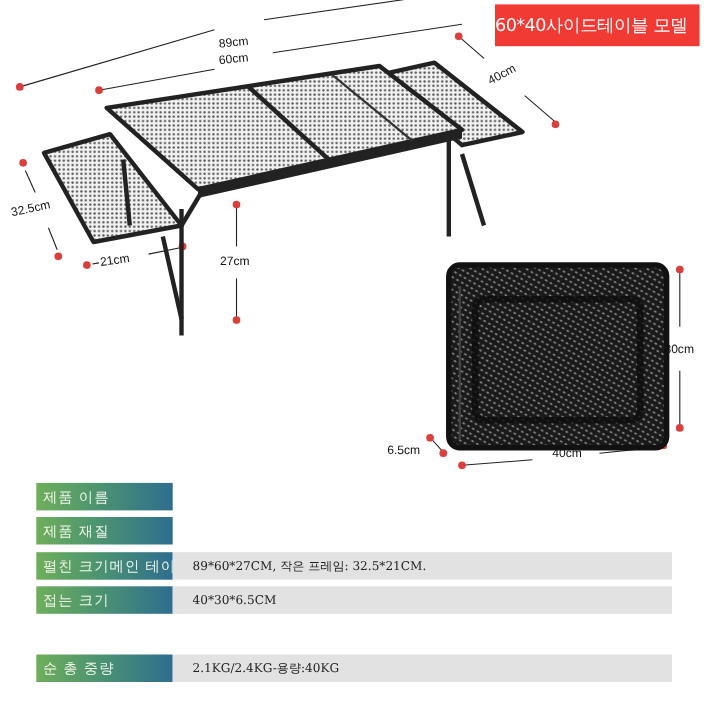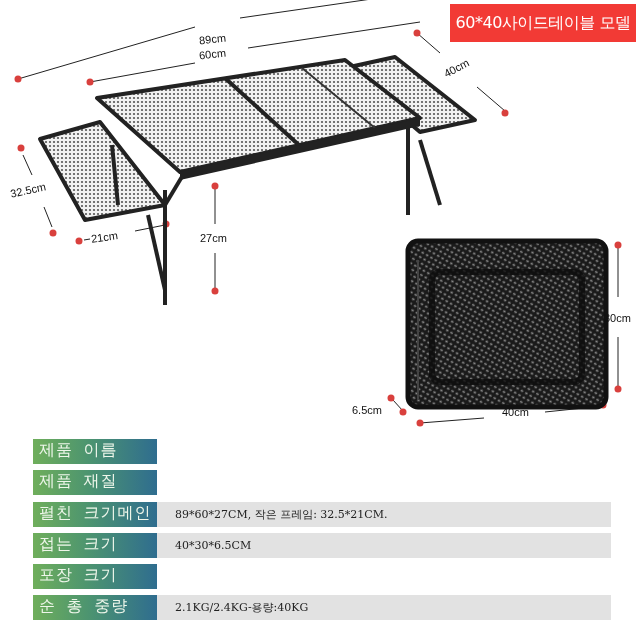--- a/index.html
+++ b/index.html
@@ -3,36 +3,36 @@
   <meta charset="utf-8">
   <style>
     html, body { margin: 0; padding: 0; }
     body {
       width: 640px; height: 640px; background: #ffffff; position: relative; overflow: hidden;
       font-family: "DejaVu Sans", sans-serif;
     }
     .banner {
       position: absolute; left: 450px; top: 4px; width: 186px; height: 38px;
       background: #f23a35; color: #fff; font-size: 16px; line-height: 38px;
-      text-align: center; letter-spacing: -0.5px; font-family: "DejaVu Sans", sans-serif;
+      text-align: left; letter-spacing: -0.5px; font-family: "DejaVu Sans", sans-serif;
     }
     .dim-label {
       position: absolute; font-family: "Liberation Sans", sans-serif; font-size: 11px; color: #111;
       white-space: nowrap;
     }
     svg.scene { position: absolute; left: 0; top: 0; }
     .spec {
       position: absolute; left: 33px; width: 578px;
     }
     .spec-row { position: absolute; left: 0; height: 25px; width: 578px; }
     .spec-key {
       position: absolute; left: 0; top: 0; width: 124px; height: 25px;
       background: linear-gradient(90deg, #6fae5b 0%, #4c9470 45%, #2f6d8f 100%);
-      color: #eef6ea; font-size: 16px; line-height: 25px; padding-left: 6px; box-sizing: border-box;
-      font-family: Liberation Mono, monospace; letter-spacing: 1px; white-space: nowrap; overflow: hidden;
+      color: #eef6ea; font-size: 13px; line-height: 25px; padding-left: 6px; box-sizing: border-box;
+      font-family: Liberation Sans, sans-serif; letter-spacing: 1px; white-space: nowrap; overflow: hidden;
     }
     .spec-val {
       position: absolute; left: 124px; top: 0; width: 454px; height: 25px;
       background: #e2e2e2; color: #222; font-size: 11px; line-height: 25px; padding-left: 18px;
       box-sizing: border-box; font-family: "DejaVu Serif", serif; white-space: nowrap; overflow: hidden;
     }
   </style>
 </head>
 <body>
 
@@ -139,19 +139,18 @@
   </div>
   <div class="spec-row" style="top:502px;">
     <div class="spec-key">펼친 크기메인 테이블</div>
     <div class="spec-val">89*60*27CM, 작은 프레임: 32.5*21CM.</div>
   </div>
   <div class="spec-row" style="top:533px;">
     <div class="spec-key">접는 크기</div>
     <div class="spec-val">40*30*6.5CM</div>
   </div>
   <div class="spec-row" style="top:564px;">
-    <div class="spec-key">포장 크기</div>
   </div>
   <div class="spec-row" style="top:595px;">
     <div class="spec-key">순 총 중량</div>
     <div class="spec-val">2.1KG/2.4KG-용량:40KG</div>
   </div>
 </div>
 
 </body></html>

